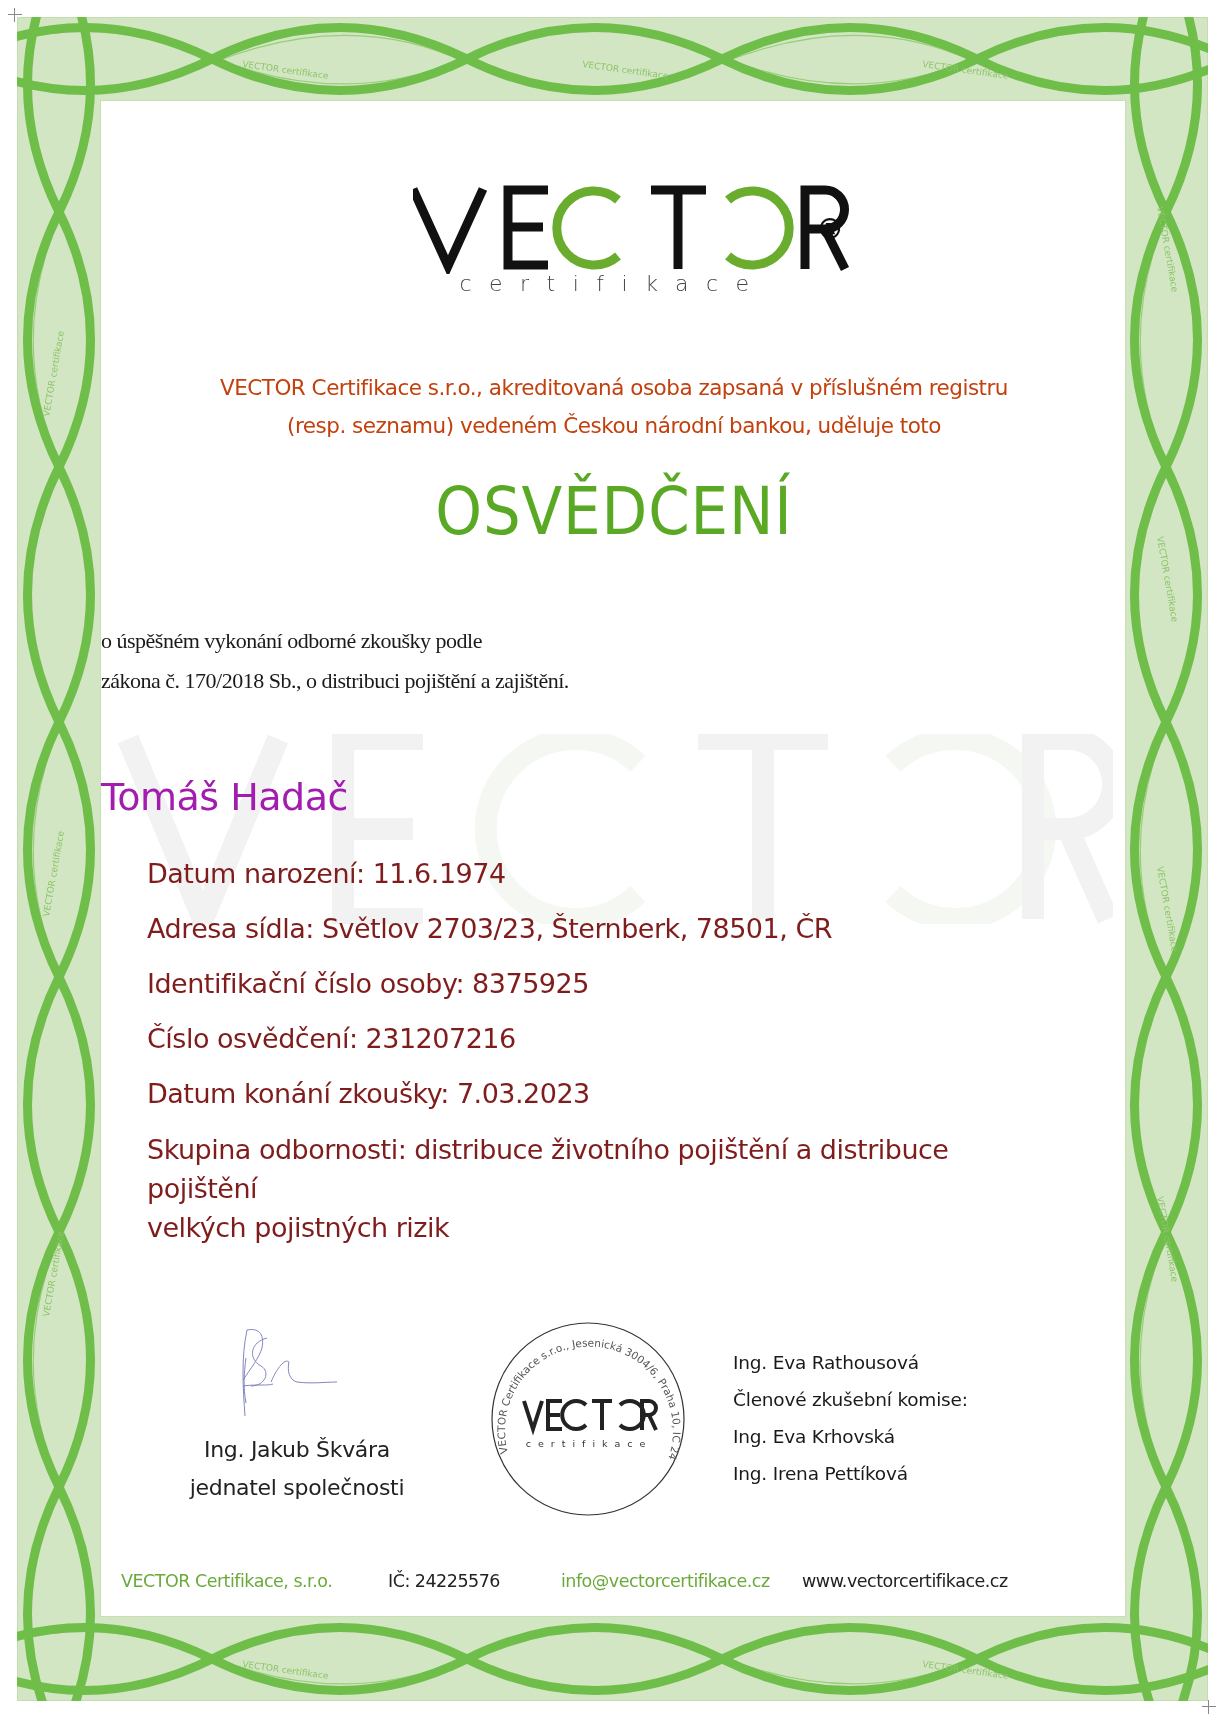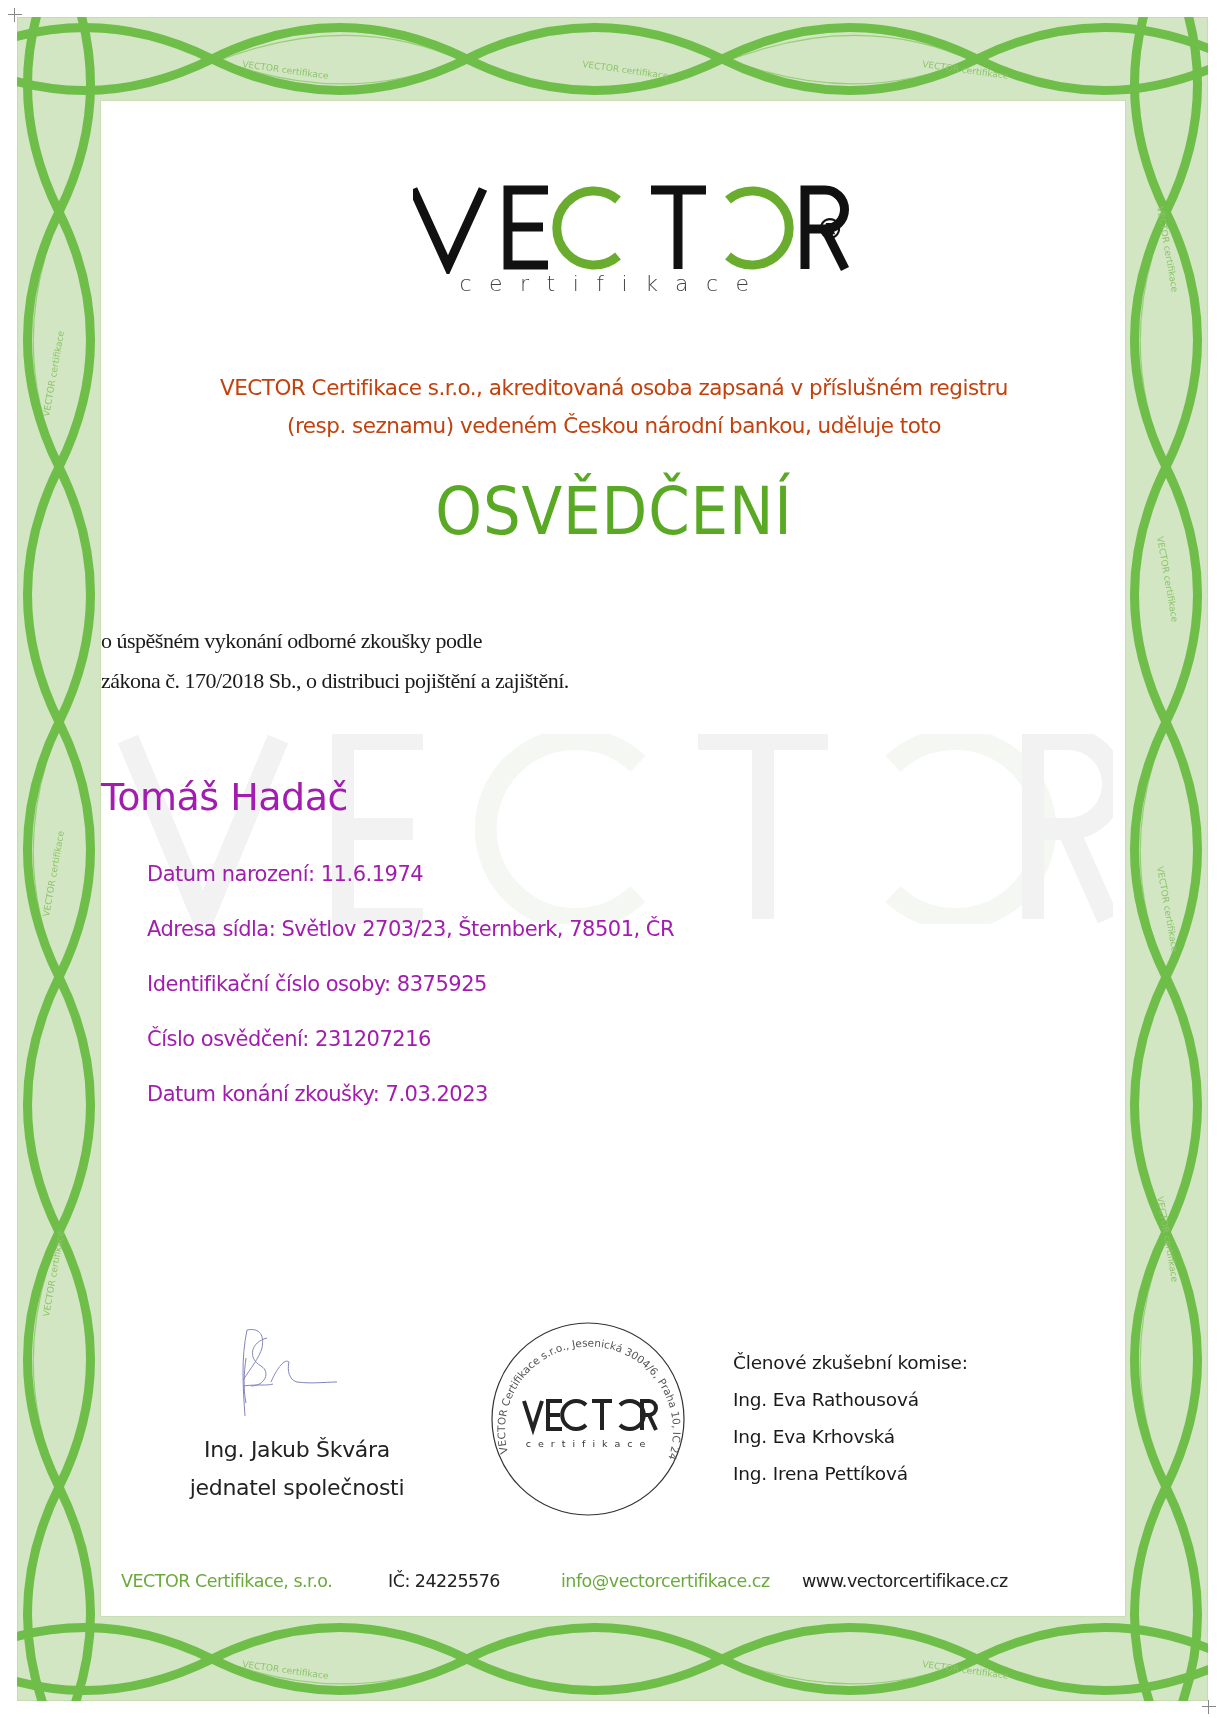--- a/index.html
+++ b/index.html
@@ -25,21 +25,21 @@
   .logo-sub { position: absolute; left: 292px; top: 190px; width: 440px; text-align: center; font-family: "DejaVu Sans", sans-serif; font-size: 22px; letter-spacing: 17.5px; color: #444; font-weight: 300; }
 
   .intro { position: absolute; left: 0; top: 268px; width: 1026px; text-align: center; font-family: "DejaVu Sans", sans-serif; font-size: 21.5px; line-height: 38px; color: #c2410c; letter-spacing: -0.5px; }
 
   .title { position: absolute; left: 0; top: 372px; width: 1026px; text-align: center; font-family: "DejaVu Sans", sans-serif; font-size: 66px; color: #5aa924; letter-spacing: 1px; font-weight: normal; transform: scaleX(0.9); }
 
   .subtitle { position: absolute; left: 0; top: 520px; width: 1026px; font-family: Liberation Serif, serif; font-size: 22px; line-height: 40px; letter-spacing: -0.5px; }
 
   .recipient { position: absolute; left: 0; top: 674px; width: 1026px; text-align: left; font-family: "DejaVu Sans", sans-serif; font-weight: normal; font-size: 38px; color: #a21caf; letter-spacing: -0.5px; }
 
-  .details { position: absolute; left: 46px; top: 758px; width: 900px; font-family: "DejaVu Sans", sans-serif; font-size: 21px; color: #a21caf; letter-spacing: -0.5px; }
+  .details { position: absolute; left: 46px; top: 758px; width: 900px; font-family: "DejaVu Sans", sans-serif; font-size: 27px; color: #7f1d1d; letter-spacing: -0.5px; }
   .detail-row { height: 55px; line-height: 30px; }
   .detail-row.multi { line-height: 39px; height: auto; margin-top: -4px; }
 
   .signature { position: absolute; left: 136px; top: 1227px; width: 100px; height: 90px; }
   .signer { position: absolute; left: 46px; top: 1330px; width: 300px; text-align: center; font-family: "DejaVu Sans", sans-serif; font-size: 22px; line-height: 38px; color: #222; letter-spacing: -0.3px; }
 
   .stamp { position: absolute; left: 387px; top: 1218px; width: 200px; height: 200px; }
 
   .committee { position: absolute; left: 632px; top: 1243px; width: 300px; font-family: "DejaVu Sans", sans-serif; font-size: 18.5px; line-height: 37px; color: #1a1a1a; letter-spacing: -0.2px; }
 
@@ -148,20 +148,24 @@
   </div>
 
   <div class="recipient">Tomáš Hadač</div>
 
   <div class="details">
     <div class="detail-row">Datum narození: 11.6.1974</div>
     <div class="detail-row">Adresa sídla: Světlov 2703/23, Šternberk, 78501, ČR</div>
     <div class="detail-row">Identifikační číslo osoby: 8375925</div>
     <div class="detail-row">Číslo osvědčení: 231207216</div>
     <div class="detail-row">Datum konání zkoušky: 7.03.2023</div>
+    <div class="detail-row multi">
+      <div>Skupina odbornosti: distribuce životního pojištění a distribuce pojištění</div>
+      <div>velkých pojistných rizik</div>
+    </div>
   </div>
 
   <svg class="signature" viewBox="0 0 100 90" xmlns="http://www.w3.org/2000/svg">
     <g fill="none" stroke="#6b6fb0" stroke-width="1" opacity="0.85">
       <path d="M8,88 C6,60 4,30 10,2"></path>
       <path d="M10,2 C20,0 28,4 25,20 C22,30 14,40 6,52"></path>
       <path d="M30,10 C14,14 10,30 24,38 C34,44 28,58 14,58"></path>
       <path d="M6,58 C20,56 30,58 36,56"></path>
       <path d="M34,54 C40,40 48,30 52,34 C50,42 52,52 60,54 C75,56 88,54 100,54"></path>
       <path d="M9,30 C7,45 6,60 9,75"></path>
@@ -186,22 +190,22 @@
       <path d="M38,2 H24 V30 H38 M24,16 H36"></path>
       <path d="M62,6 A14,14 0 1 0 62,26"></path>
       <path d="M68,2 H88 M78,2 V31"></path>
       <path d="M96,6 A14,14 0 1 1 96,26"></path>
       <path d="M118,31 V2 H125 A7,7 0 0 1 125,16 H118 M125,16 L132,31"></path>
     </g>
     <text x="101" y="128" text-anchor="middle" font-family="DejaVu Sans, sans-serif" font-size="9.5" letter-spacing="7" fill="#333">certifikace</text>
   </svg>
 
   <div class="committee">
+    <div>Ing. Eva Rathousová</div>
     <div>Členové zkušební komise:</div>
-    <div>Ing. Eva Rathousová</div>
     <div>Ing. Eva Krhovská</div>
     <div>Ing. Irena Pettíková</div>
   </div>
 
   <div class="footer">
     <span class="f-company">VECTOR Certifikace, s.r.o.</span>
     <span class="f-ic">IČ: 24225576</span>
     <span class="f-email">info@vectorcertifikace.cz</span>
     <span class="f-web">www.vectorcertifikace.cz</span>
   </div>

